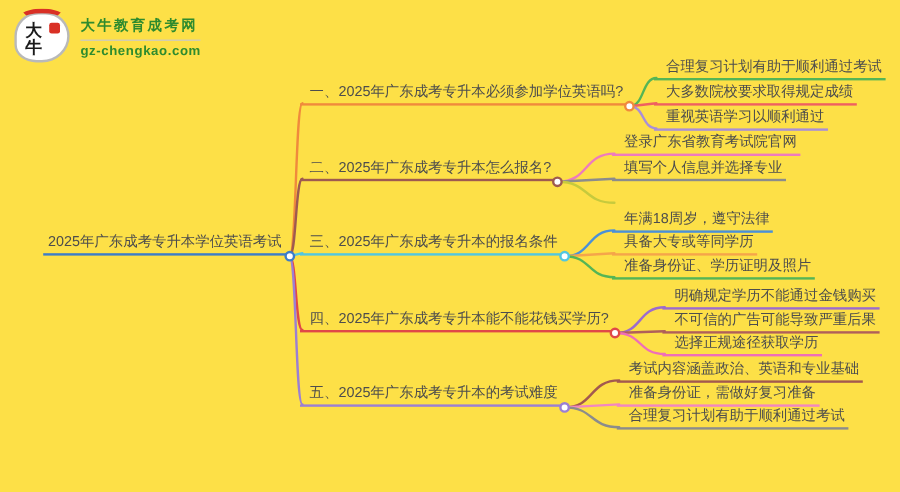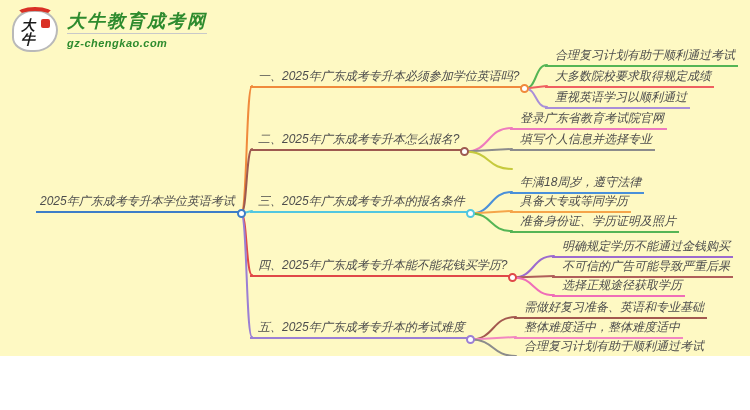--- a/index.html
+++ b/index.html
@@ -1,30 +1,30 @@
 <!DOCTYPE html>
 <html><head>
 <meta charset="utf-8">
 <style>
   * { margin:0; padding:0; box-sizing:border-box; }
   html,body { background:#ffffff; }
   body { font-family:"Liberation Sans","DejaVu Sans",sans-serif; }
-  .stage { position:relative; width:750px; height:356px; background:#fef9c3; overflow:hidden;font-style:italic; }
+  .stage { position:relative; width:750px; height:410px; background:#fde047; overflow:hidden; }
 
   
   .logo { position:absolute; left:12px; top:10px; display:flex; align-items:center; gap:9px; text-decoration:none; z-index:5; }
   .logo-bubble { position:relative; display:block; width:46px; height:42px; background:#fff;
                  border:2px solid #b9b9b9; border-radius:50% 50% 58% 46% / 55% 55% 60% 40%; }
   .logo-arc { position:absolute; top:-5px; left:2px; width:38px; height:16px;
               border:4px solid transparent; border-top-color:#d93025; border-radius:50%; }
   .logo-cn { position:absolute; left:7px; top:6px; width:18px; font-size:14px; font-weight:bold;
              color:#1a1a1a; line-height:14px; word-break:break-all; letter-spacing:1px; }
   .logo-seal { position:absolute; right:6px; top:7px; width:9px; height:9px; background:#d93025; border-radius:2px; }
   .logo-text { display:flex; flex-direction:column; }
-  .logo-title { font-size:18px; font-weight:bold; letter-spacing:2px; line-height:20px; }
+  .logo-title { font-size:12px; font-weight:bold; letter-spacing:2px; line-height:20px; }
   .logo-url { font-size:11px; font-weight:bold; letter-spacing:0.5px; line-height:16px;
               border-top:1px solid #c9c9c9; margin-top:2px; padding-top:1px; }
 
   
   svg.connectors { position:absolute; left:0; top:0; z-index:1; pointer-events:none; }
   .node { position:absolute; z-index:2; font-size:12px; line-height:17px; color:#4d4d4d;
           white-space:nowrap; border-bottom:2px solid #888; padding:0 3px 1px 8px; cursor:default; }
   .node.leaf { padding-left:10px; }
   .node.central { padding-left:4px; padding-right:4px;text-align:center; }
   .tip { position:absolute; left:100%; margin-left:-2px; bottom:-7px; width:9px; height:9px;
@@ -126,22 +126,22 @@
   </div>
   <div class="node leaf" style="left: 552px; top: 258px; border-bottom-color: rgb(176, 95, 90);">
     <span>不可信的广告可能导致严重后果</span>
   </div>
 
   <div class="node" style="left: 250px; top: 319px; border-bottom-color: rgb(155, 127, 212);">
     <span>五、2025年广东成考专升本的考试难度</span>
     <span class="tip" style="border-color: rgb(155, 127, 212);"></span>
   </div>
   <div class="node leaf" style="left: 514px; top: 299px; border-bottom-color: rgb(163, 89, 79);">
-    <span>需做好复习准备、英语和专业基础</span>
+    <span>考试内容涵盖政治、英语和专业基础</span>
   </div>
   <div class="node leaf" style="left: 514px; top: 319px; border-bottom-color: rgb(242, 135, 192);">
-    <span>整体难度适中，整体难度适中</span>
+    <span>准备身份证，需做好复习准备</span>
   </div>
   <div class="node leaf" style="left: 514px; top: 338px; border-bottom-color: rgb(140, 140, 140);">
     <span>合理复习计划有助于顺利通过考试</span>
   </div>
 
 </div>
 
 </body></html>

